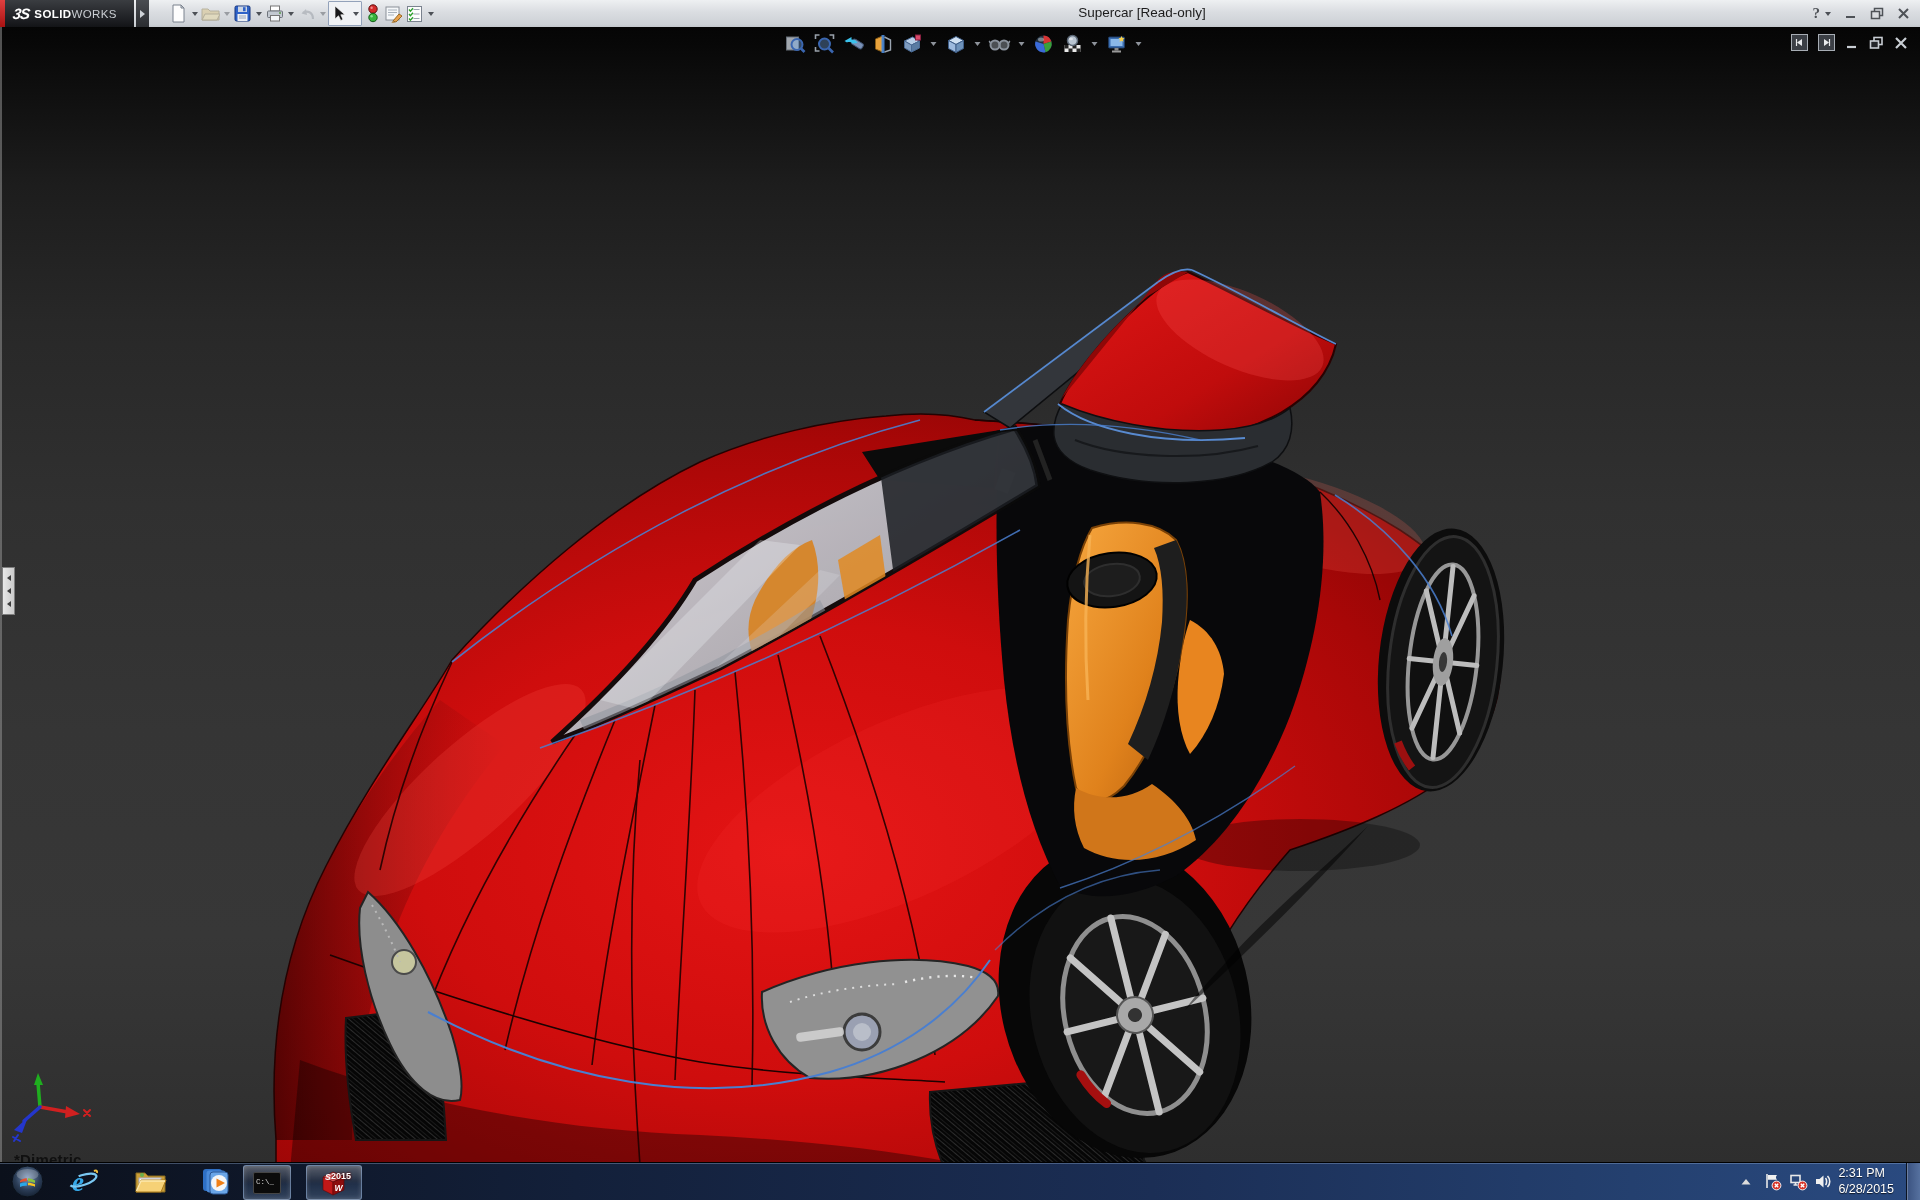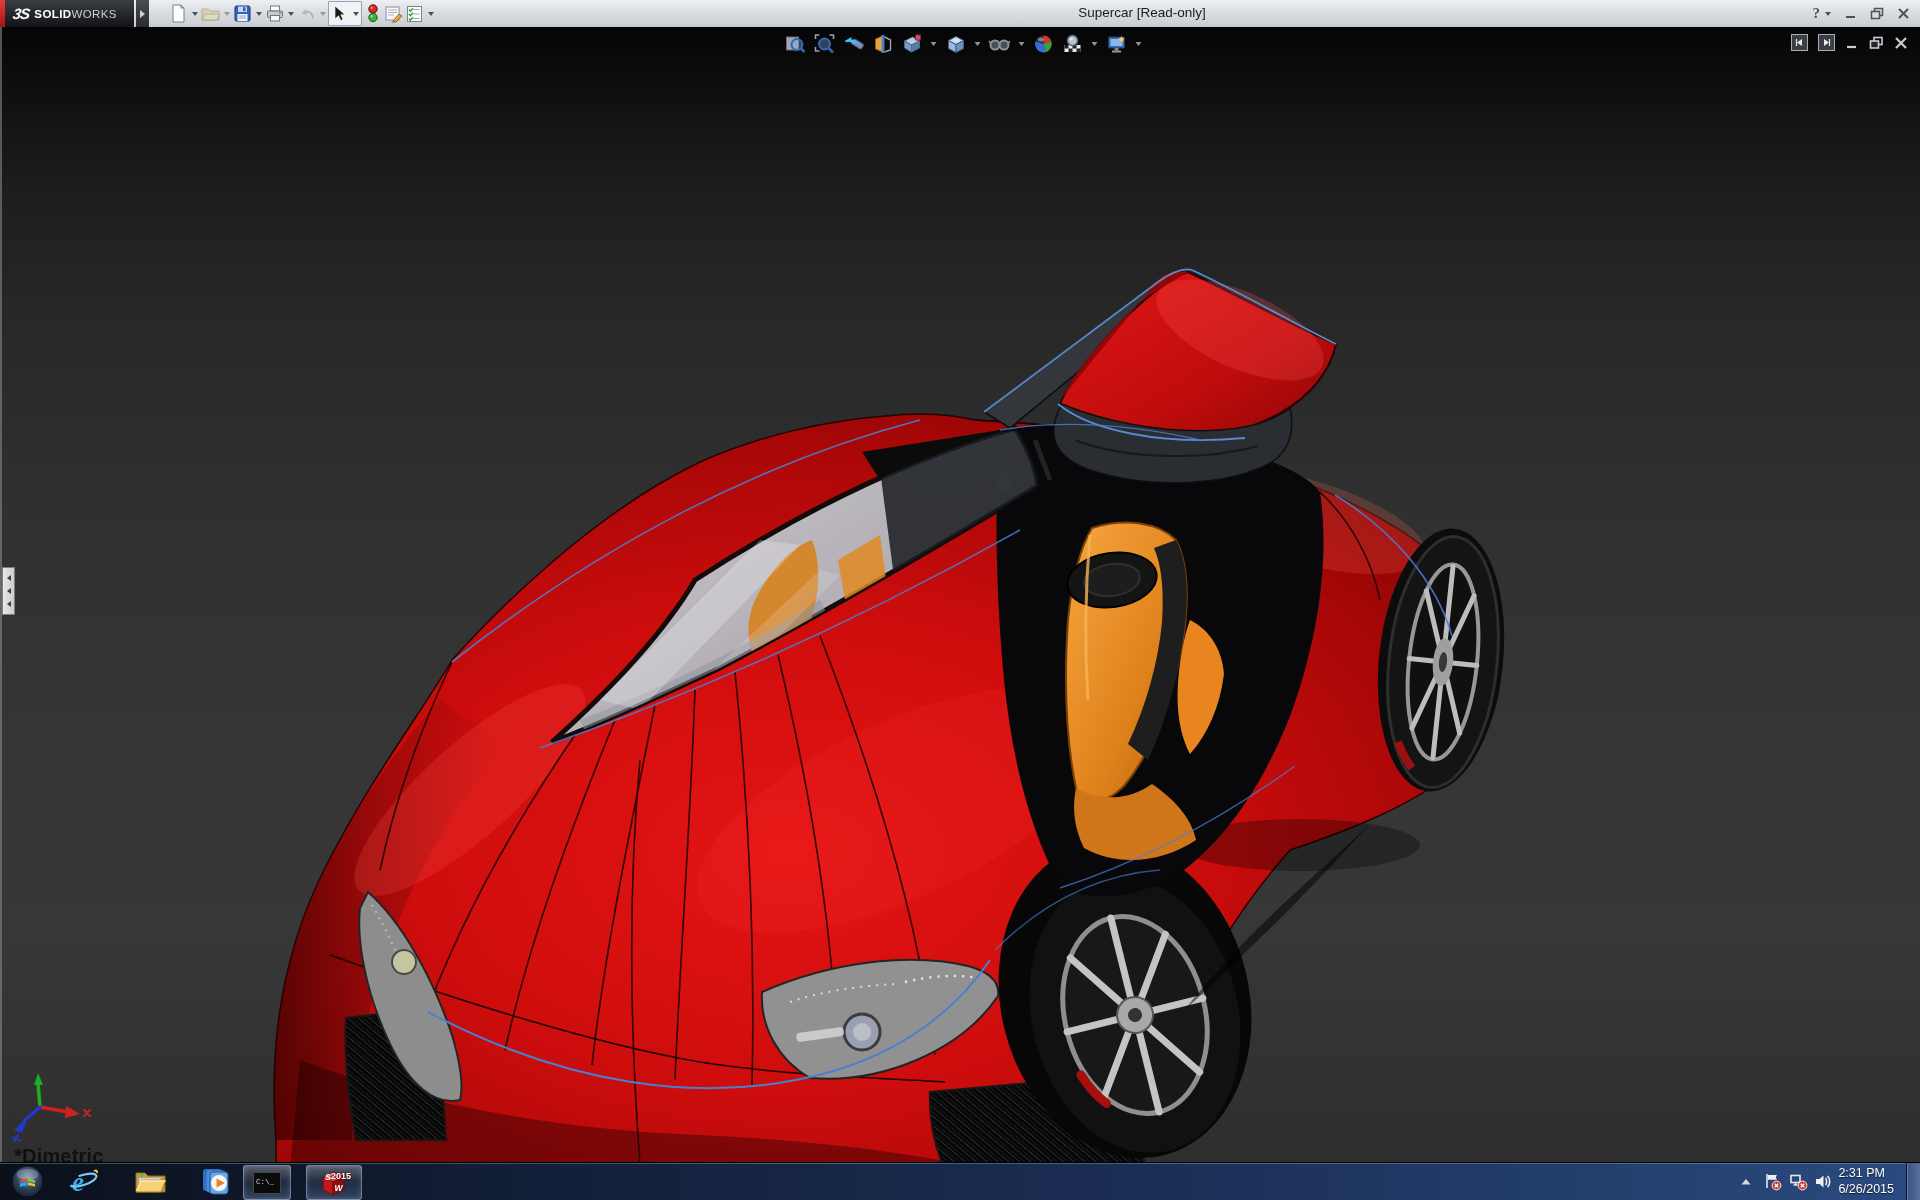--- a/index.html
+++ b/index.html
@@ -50,21 +50,21 @@
   .doc-ctrls{position:absolute;right:12px;top:7px;display:flex;align-items:center;gap:10px;}
   .pane-box{width:15px;height:15px;background:#3b3f45;border:1px solid #a7adb4;
     display:flex;align-items:center;justify-content:center;}
 
   .collapse-tab{position:absolute;left:2px;top:540px;width:11px;height:46px;
     background:linear-gradient(90deg,#e8e8e8,#cbcbcb);border:1px solid #7e7e7e;
     display:flex;flex-direction:column;align-items:center;justify-content:space-evenly;}
   .collapse-tab i{width:0;height:0;border:3px solid transparent;border-right:4px solid #3d3d3d;margin-right:2px;}
 
   .triad{position:absolute;left:0;top:1030px;width:110px;height:106px;}
-  .orientation{position:absolute;left:14px;bottom:-5px;font-size:20px;color:#101010;
+  .orientation{position:absolute;left:14px;bottom:-5px;font-size:15px;color:#101010;
     font-weight:bold;letter-spacing:.2px;}
 
   
   .taskbar{position:absolute;bottom:0;left:0;width:1920px;height:37px;
     background:linear-gradient(90deg,#0b101b 0%,#13203a 30%,#1b2e55 60%,#24406f 85%,#2a4a80 100%);
     border-top:1px solid #000;}
   .taskbar::before{content:"";position:absolute;top:0;left:0;right:0;height:1px;
     background:rgba(160,190,230,.35);}
   .tb-item{position:absolute;top:2px;height:33px;display:flex;align-items:center;justify-content:center;}
   .tb-glass{border:1px solid rgba(170,200,240,.5);border-radius:3px;
@@ -644,17 +644,17 @@
     </div>
     <div class="tray-icon" style="right:88px;">
       <svg width="18" height="17">
         <path d="M2 6 L5.5 6 L9.5 2.5 L9.5 14.5 L5.5 11 L2 11 Z" fill="#f0f0f0"></path>
         <path d="M11.5 5 C13 6.5 13 10.5 11.5 12" fill="none" stroke="#f0f0f0" stroke-width="1.6"></path>
         <path d="M13.5 3 C16.5 6 16.5 11 13.5 14" fill="none" stroke="#f0f0f0" stroke-width="1.6"></path>
       </svg>
     </div>
     <div class="clock">
       <div>2:31 PM</div>
-      <div>6/26/2015</div>
+      <div>6/28/2015</div>
     </div>
     <div class="show-desktop"></div>
   </footer>
 </div>
 
 </body></html>

